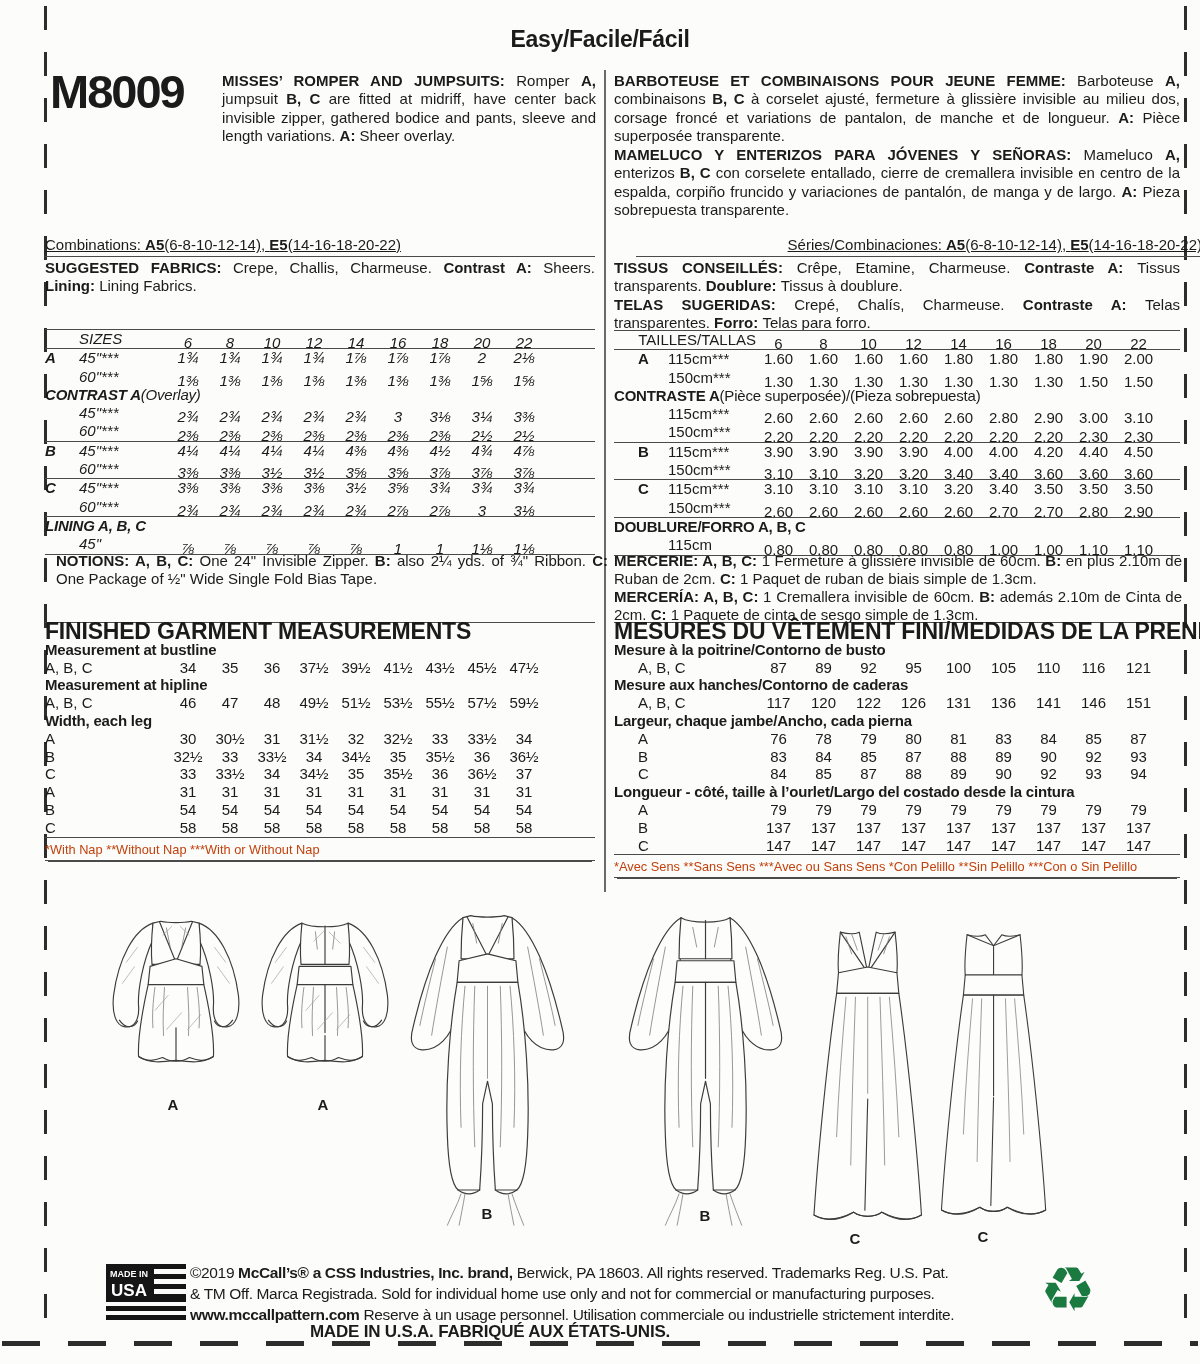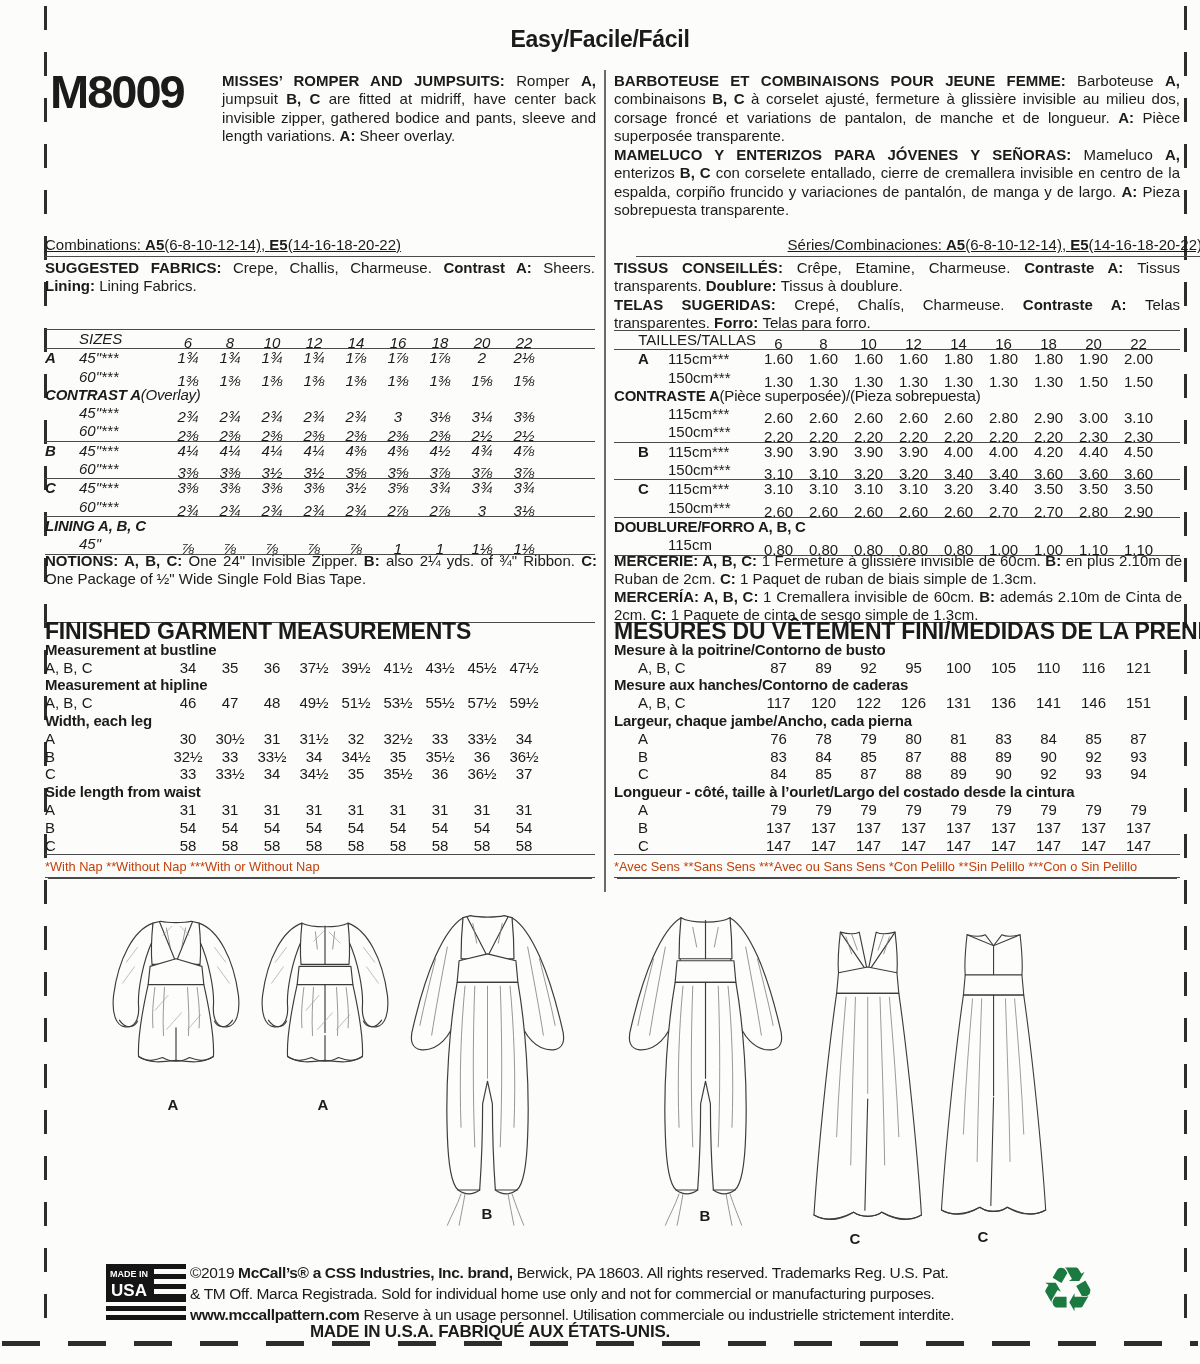--- a/index.html
+++ b/index.html
@@ -226,21 +226,21 @@
         <span class="tc">⅞</span>
         <span class="tc">⅞</span>
         <span class="tc">⅞</span>
         <span class="tc">⅞</span>
         <span class="tc">1</span>
         <span class="tc">1</span>
         <span class="tc">1⅛</span>
         <span class="tc">1⅛</span>
       </div>
     </div>
-  <div class="abs para" style="left:45px;top:552px;width:552px;"><span class="b">NOTIONS: A, B, C: </span><span>One 24" Invisible Zipper. </span><span class="b">B: </span><span>also 2¼ yds. of ¾" Ribbon. </span><span class="b">C: </span><span>One Package of ½" Wide Single Fold Bias Tape.</span></div>
+  <div class="abs para" style="left:56px;top:552px;width:552px;"><span class="b">NOTIONS: A, B, C: </span><span>One 24" Invisible Zipper. </span><span class="b">B: </span><span>also 2¼ yds. of ¾" Ribbon. </span><span class="b">C: </span><span>One Package of ½" Wide Single Fold Bias Tape.</span></div>
   <div class="abs tbl topline col-left fin dblbottom" style="left:45px;top:622px;width:550px;">
       <div class="tr title">
         <span class="b">FINISHED GARMENT MEASUREMENTS</span>
       </div>
       <div class="tr section">
         <span class="b">Measurement at bustline</span>
       </div>
       <div class="tr data">
         <span class="tlabel">
           <span>A, B, C</span>
@@ -309,23 +309,20 @@
         </span>
         <span class="tc">33</span>
         <span class="tc">33½</span>
         <span class="tc">34</span>
         <span class="tc">34½</span>
         <span class="tc">35</span>
         <span class="tc">35½</span>
         <span class="tc">36</span>
         <span class="tc">36½</span>
         <span class="tc">37</span>
-      </div>
-      <div class="tr section">
-        <span class="b">Side length from waist</span>
       </div>
       <div class="tr data">
         <span class="tlabel">
           <span>A</span>
         </span>
         <span class="tc">31</span>
         <span class="tc">31</span>
         <span class="tc">31</span>
         <span class="tc">31</span>
         <span class="tc">31</span>

